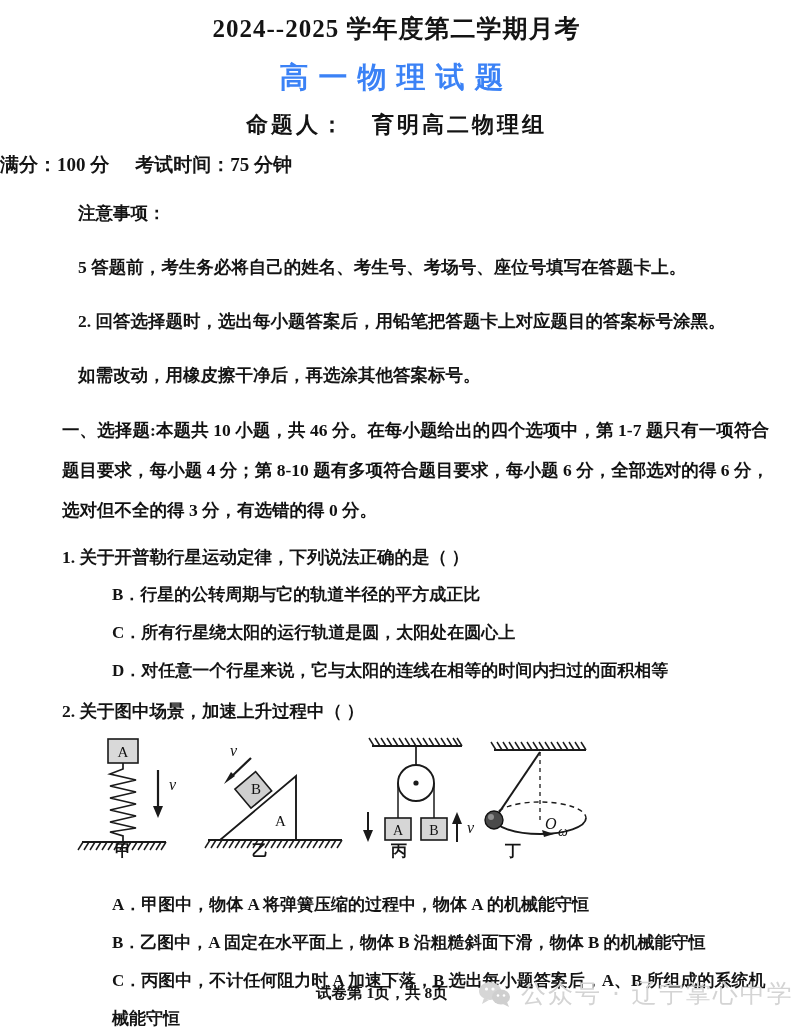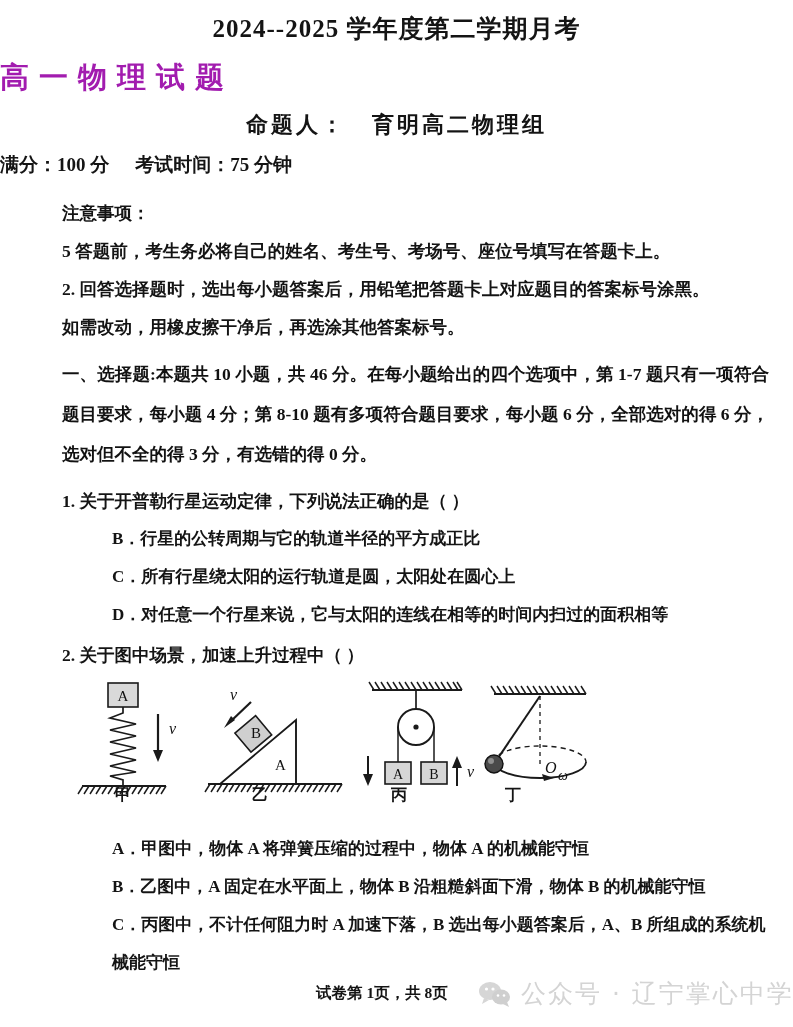--- a/index.html
+++ b/index.html
@@ -26,26 +26,27 @@
   .hdr-line1 {
     text-align: center;
     font-weight: bold;
     font-size: 25px;
     letter-spacing: 1px;
     margin: 12px 0 0 0;
     line-height: 34px;
     color: #141414;
   }
   .hdr-line2 {
+    text-align: center;
     font-weight: bold;
     font-size: 29px;
     letter-spacing: 10px;
     margin: 12px 0 0 0;
     line-height: 38px;
-    color: #a21caf;
+    color: #3b82f6;
   }
   .hdr-line3 {
     text-align: center;
     font-weight: bold;
     font-size: 22px;
     letter-spacing: 3px;
     margin: 14px 0 8px 0;
     line-height: 30px;
     color: #141414;
   }
@@ -62,21 +63,21 @@
   .body-wrap {
     margin-top: 16px;
     padding: 0 24px 0 62px;
   }
   .para {
     font-size: 17.5px;
     line-height: 38px;
     font-weight: bold;
     color: #141414;
     text-align: justify;
-    margin: 0;
+    margin: 16px;
   }
   .notice-title { margin-bottom: 0px; }
   .opt {
     font-size: 17px;
     line-height: 38px;
     font-weight: bold;
     color: #141414;
     margin: 0 0 0 50px;
   }
   .q {

